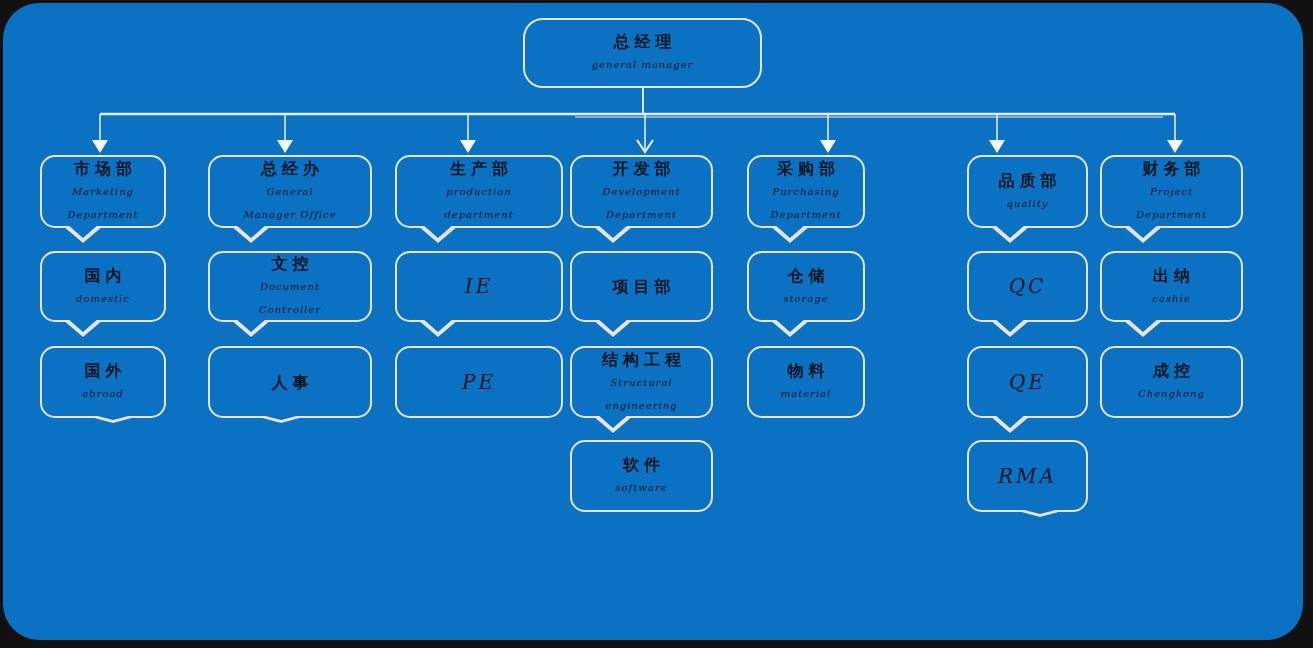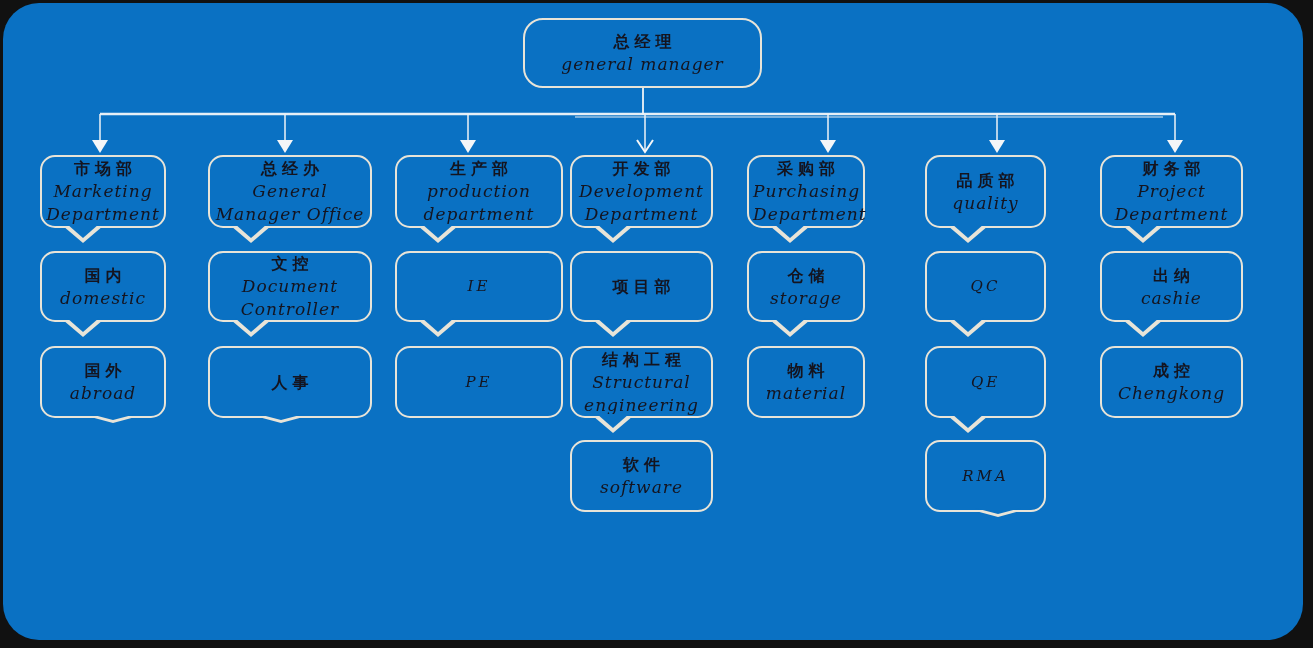--- a/index.html
+++ b/index.html
@@ -36,40 +36,40 @@
     display:flex;flex-direction:column;justify-content:center;
     padding:2px 4px;
     line-height:23px;
   }
   .root-box{left:523px;top:18px;width:239px;height:70px;border-radius:20px;}
   .c1{left:40px;width:126px}
   .c2{left:208px;width:164px}
   .c3{left:395px;width:168px}
   .c4{left:570px;width:143px}
   .c5{left:747px;width:118px}
-  .c6{left:925px;width:121px}
+  .c6{left:967px;width:121px}
   .c7{left:1100px;width:143px}
   .r1{top:155px;height:73px}
   .r2{top:251px;height:71px}
   .r3{top:346px;height:72px}
   .r4{top:440px;height:72px}
   .zh{
     font-family:Liberation Serif, serif;
     font-weight:700;
     font-size:16px;
     letter-spacing:5px;
     text-indent:5px;
   }
   .en{
     font-family:"DejaVu Serif",serif;
     font-style:italic;
-    font-size:17px;
+    font-size:10px;
     letter-spacing:1px;
   }
-  .big .en{font-size:15px;letter-spacing:3px;}
+  .big .en{font-size:20px;letter-spacing:3px;}
   
   .tail::before{
     content:"";position:absolute;width:0;height:0;
     bottom:-17px;left:21px;
     border-left:20px solid transparent;
     border-right:20px solid transparent;
     border-top:17px solid var(--cream);
   }
   .tail::after{
     content:"";position:absolute;width:0;height:0;

